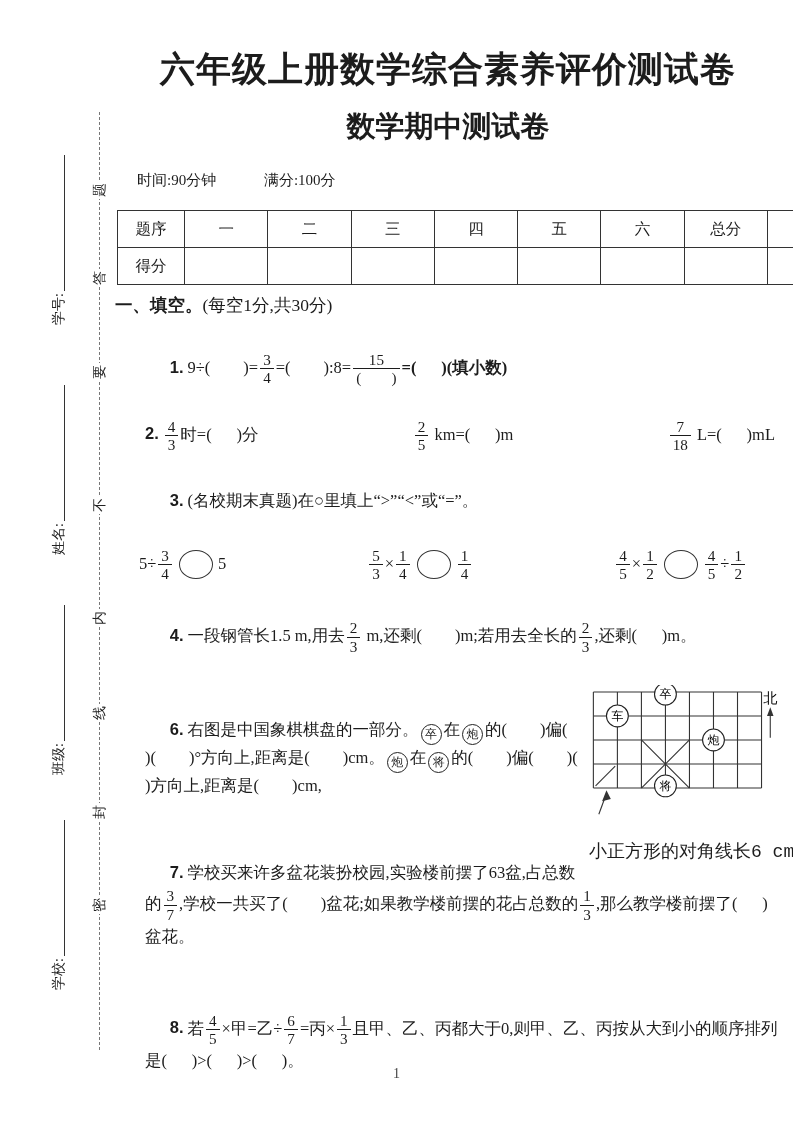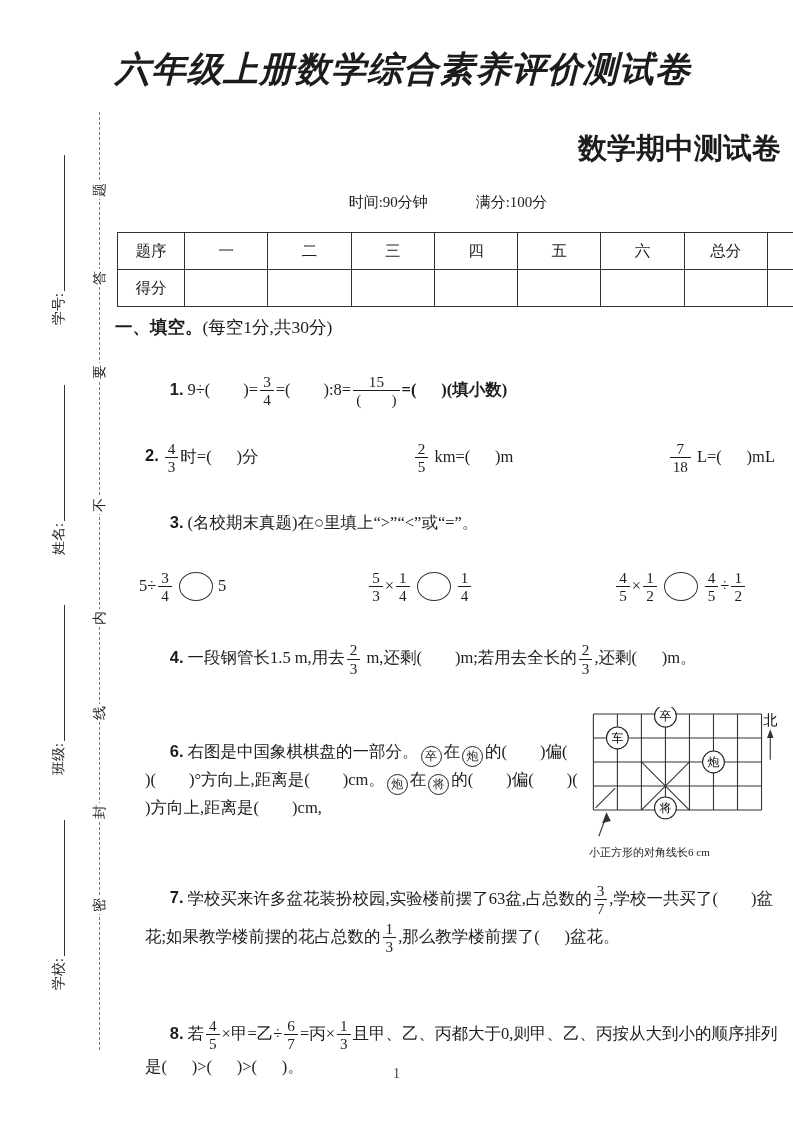--- a/index.html
+++ b/index.html
@@ -11,25 +11,25 @@
   
   .seal-dash{position:absolute;left:99px;top:112px;height:938px;border-left:1px dashed #777;}
   .schar{position:absolute;left:91px;width:18px;text-align:center;font-size:14px;color:#222;
          background:#fff;transform:rotate(-90deg);}
   .mgroup{position:absolute;left:-28px;width:170px;height:22px;display:flex;align-items:flex-end;
           transform:rotate(-90deg);font-size:14px;color:#222;}
   .mgroup .ml{white-space:nowrap;}
   .mgroup .uline{flex:1;border-bottom:1.2px solid #333;margin-bottom:3px;margin-left:2px;}
   
   .main{position:absolute;left:115px;top:0;width:666px;}
-  .title{margin-top:46px;text-align:left;font-family:"Liberation Sans","DejaVu Sans",sans-serif;
-         font-weight:900;font-size:35px;letter-spacing:1px;line-height:1.3;font-style:italic;}
-  .subtitle{margin-top:38px;text-align:right;font-family:"Liberation Sans","DejaVu Sans",sans-serif;
+  .title{margin-top:46px;text-align:center;font-family:"Liberation Sans","DejaVu Sans",sans-serif;
+         font-weight:900;font-size:35px;letter-spacing:1px;line-height:1.3;}
+  .subtitle{margin-top:16px;text-align:center;font-family:"Liberation Sans","DejaVu Sans",sans-serif;
             font-weight:900;font-size:29px;line-height:1.3;}
-  .info{margin-top:26px;text-align:center;font-size:15px;}
+  .info{margin-top:26px;font-size:15px;}
   .info span{margin:0 22px;}
   table.score{border-collapse:collapse;margin:20px 0 0 2px;width:734px;table-layout:fixed;}
   table.score td{border:1.4px solid #333;height:36px;text-align:center;font-size:15.5px;padding:0;}
   table.score td.first{width:66px;}
   .sec{margin-top:8px;font-size:17.5px;}
   .sec .sh{font-weight:bold;font-family:"Liberation Sans","DejaVu Sans",sans-serif;}
   
   .q{position:relative;font-size:16.5px;line-height:1.62;margin-top:6px;
      padding-left:30px;text-indent:-30px;white-space:pre-wrap;}
   .qno{font-weight:bold;font-family:"Liberation Sans","DejaVu Sans",sans-serif;padding-right:4px;}
@@ -41,21 +41,21 @@
   .cmprow{display:flex;justify-content:space-between;align-items:center;
           padding:4px 34px 2px 24px;font-size:16.5px;}
   .flexrow{display:flex;justify-content:space-between;align-items:center;
            padding:2px 6px 0 30px;font-size:16.5px;}
   .cmp{display:inline-block;width:32px;height:27px;border:1.3px solid #333;border-radius:50%;
        vertical-align:middle;margin:0 5px;}
   .cpc{display:inline-block;width:19px;height:19px;line-height:19px;border:1px solid #222;
        border-radius:50%;text-align:center;font-size:12px;vertical-align:-3px;margin:0 2px;text-indent:0;}
   
   .fig-chess{float:right;width:192px;margin:2px 0 4px 6px;text-align:left;}
-  .fig-chess .cap{font-size:11px;margin-top:0;white-space:nowrap;}
+  .fig-chess .cap{font-size:18px;margin-top:16px;white-space:nowrap;font-family:Liberation Mono, monospace;}
   .pageno{position:absolute;left:0;top:1066px;width:100%;text-align:center;font-size:14px;color:#444;}
   svg text{font-family:"Liberation Serif","DejaVu Serif",serif;}
 </style>
 </head>
 <body>
 
 <div class="page">
 
   <div class="seal-dash"></div>
   <span class="schar" style="top:181px">题</span>

